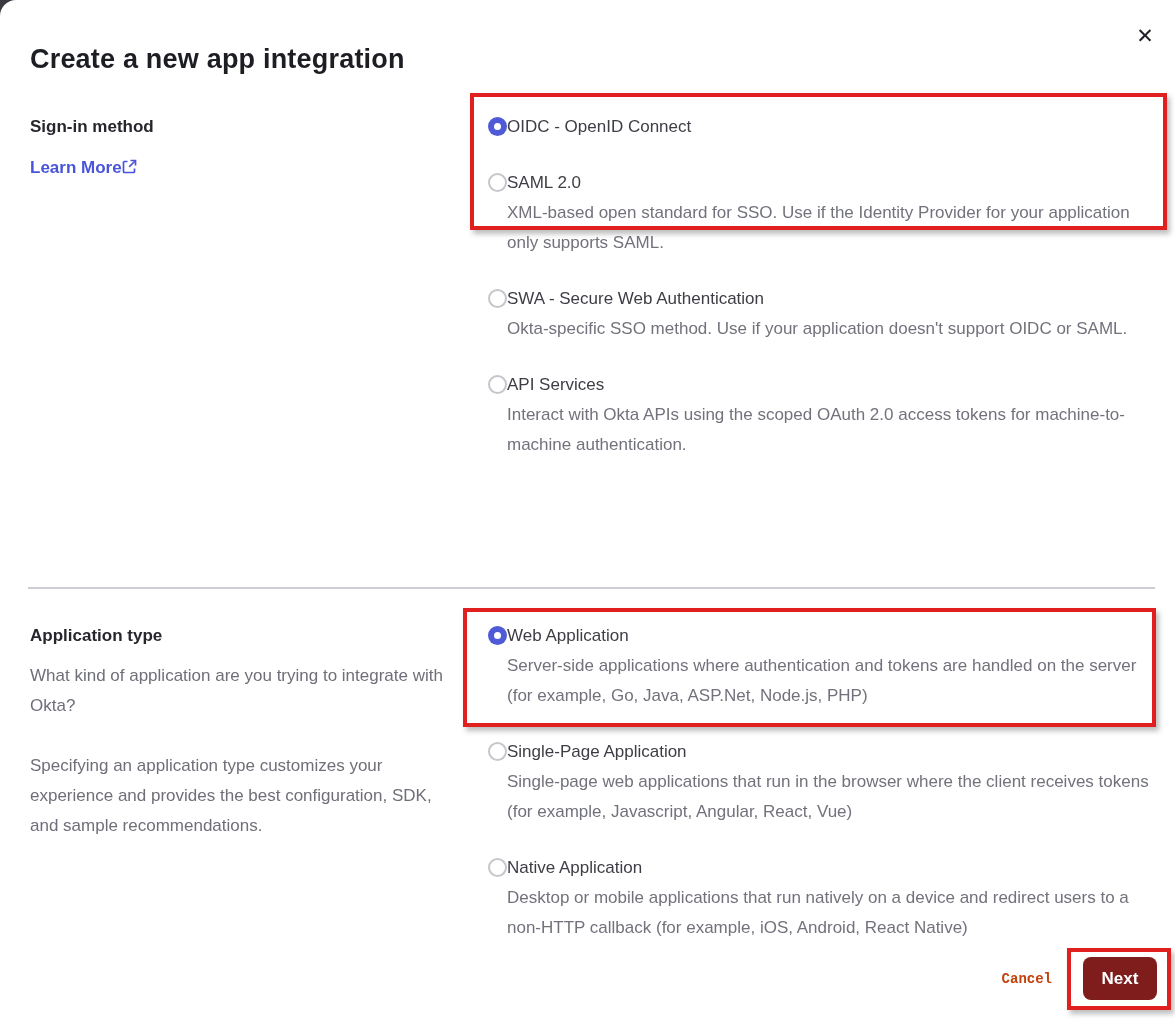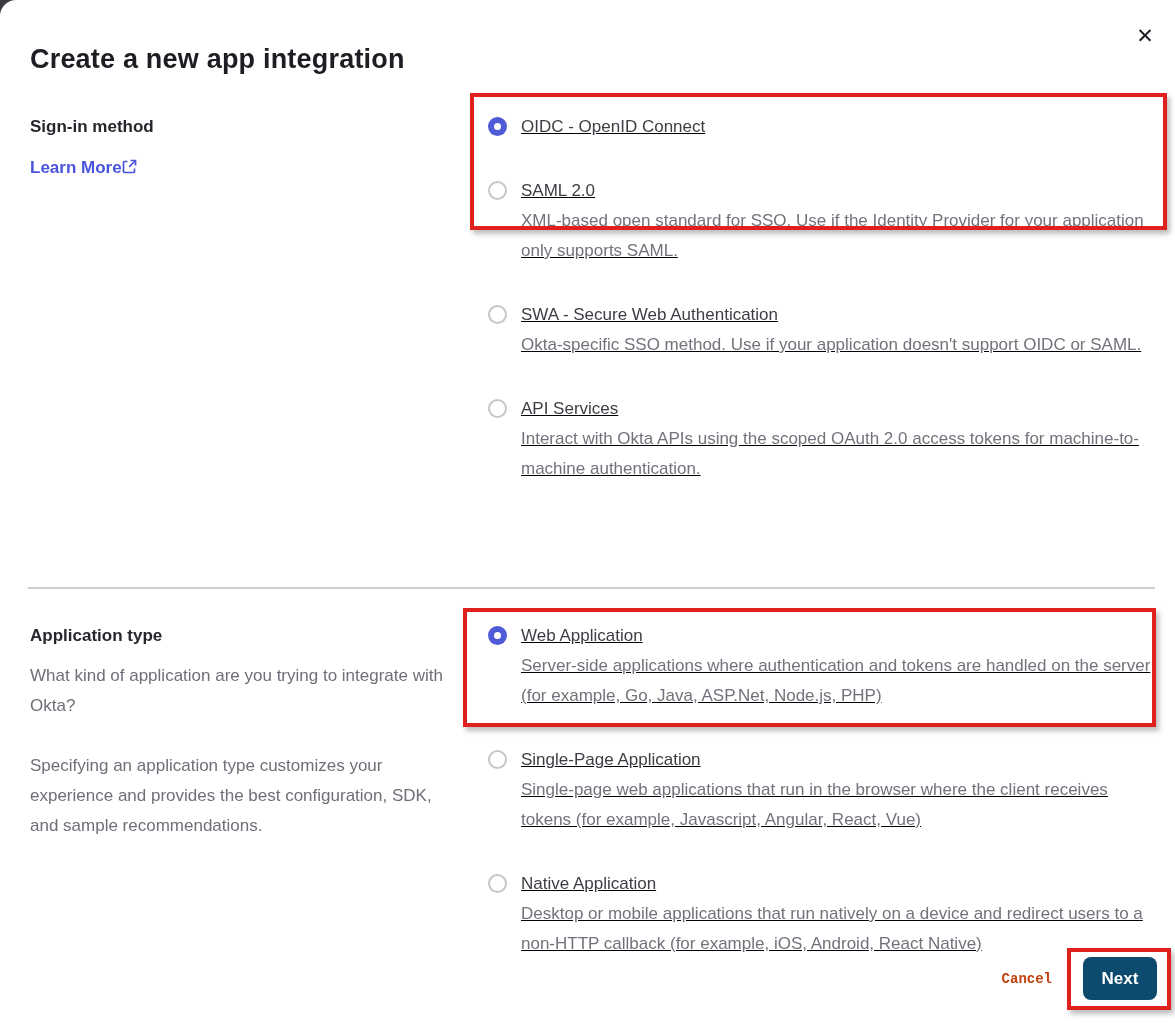--- a/index.html
+++ b/index.html
@@ -77,24 +77,22 @@
   .options-col {
     position: absolute;
     left: 488px;
     width: 664px;
   }
   .signin-options { top: 112px; }
   .app-options { top: 621px; }
   .option {
     display: grid;
     grid-template-columns: 19px 1fr;
-    column-gap: 14px;
-    margin-bottom: 34px;
-    cursor: pointer;
-    text-decoration: underline;
+    margin-bottom: 26px;
+    cursor: pointer;
   }
   .radio {
     grid-column: 1;
     width: 19px;
     height: 19px;
     margin-top: 5px;
     border-radius: 50%;
     box-sizing: border-box;
     border: 2px solid #c6c6cc;
     background: #ffffff;
@@ -151,21 +149,21 @@
     color: #c2410c;
     text-decoration: none;
     cursor: pointer;
     font-family: Liberation Mono, monospace;
   }
   .next-btn {
     width: 74px;
     height: 43px;
     border: none;
     border-radius: 8px;
-    background: #0c4a6e;
+    background: #7f1d1d;
     color: #ffffff;
     font-family: inherit;
     font-size: 17px;
     font-weight: 600;
     cursor: pointer;
   }
   
   .annotation {
     position: absolute;
     box-sizing: border-box;

